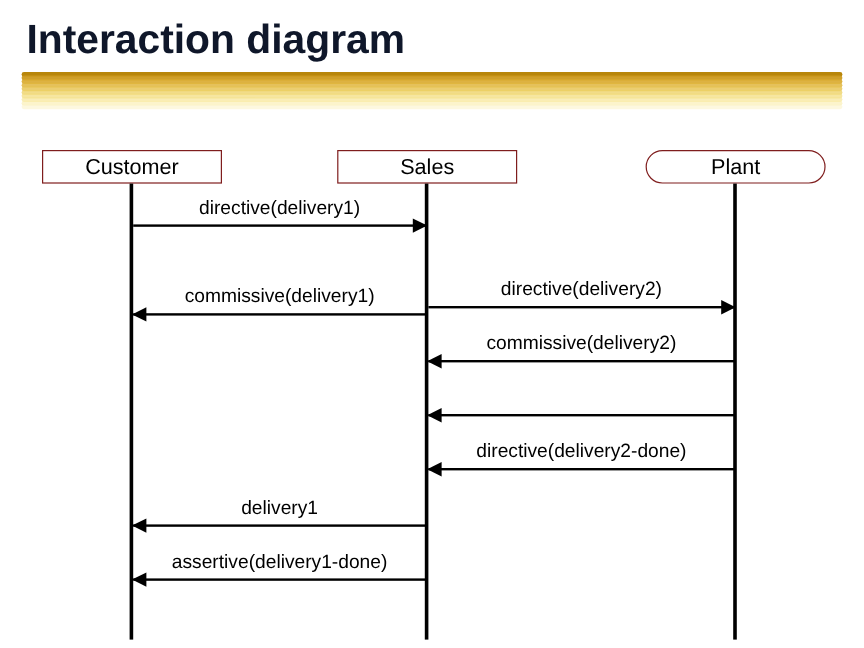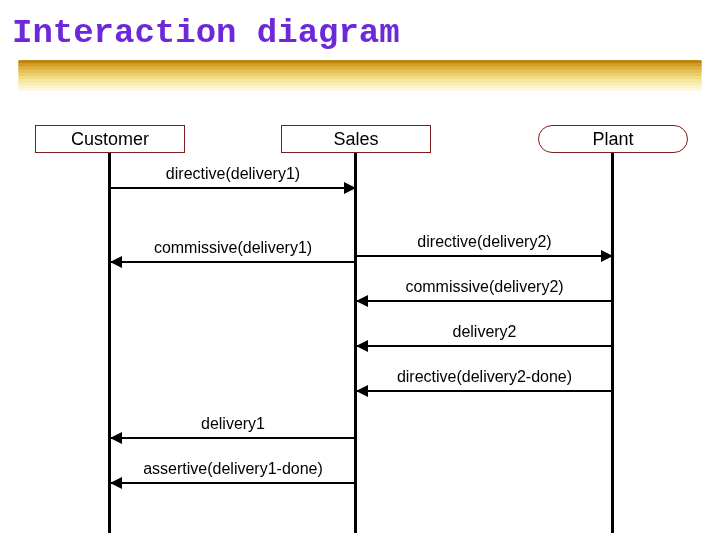--- a/index.html
+++ b/index.html
@@ -6,26 +6,25 @@
   body {
     width: 720px;
     height: 540px;
     background: #fff;
     font-family: Verdana, Arial, sans-serif;
     position: relative;
     overflow: hidden;
   }
   .title {
     position: absolute;
-    left: 12px;
+    left: 22px;
     top: 14px;
     font-size: 34px;
     font-weight: bold;
-    color: #6d28d9;
-    font-family: Liberation Mono, monospace;
+    color: #0f172a;
   }
   .title-underline {
     position: absolute;
     top: 60px;
     left: 18px;
     width: 684px;
     height: 34px;
   }
   .title-underline .stroke {
     position: absolute;
@@ -127,21 +126,20 @@
   <div class="arrow-right"></div>
 </div>
 
 <div class="msg" style="left:357px; width:255px; top:279px;">
   <div class="label">commissive(delivery2)</div>
   <div class="line"></div>
   <div class="arrow-left"></div>
 </div>
 
 <div class="msg" style="left:357px; width:255px; top:324px;">
-  <div class="label">delivery2</div>
   <div class="line"></div>
   <div class="arrow-left"></div>
 </div>
 
 <div class="msg" style="left:357px; width:255px; top:369px;">
   <div class="label">directive(delivery2-done)</div>
   <div class="line"></div>
   <div class="arrow-left"></div>
 </div>
 

